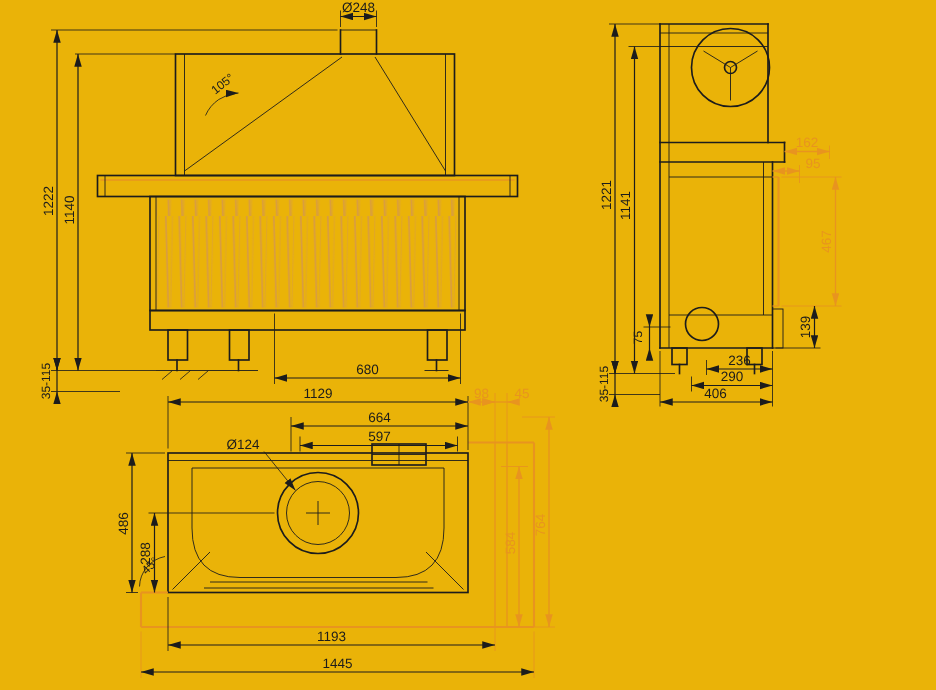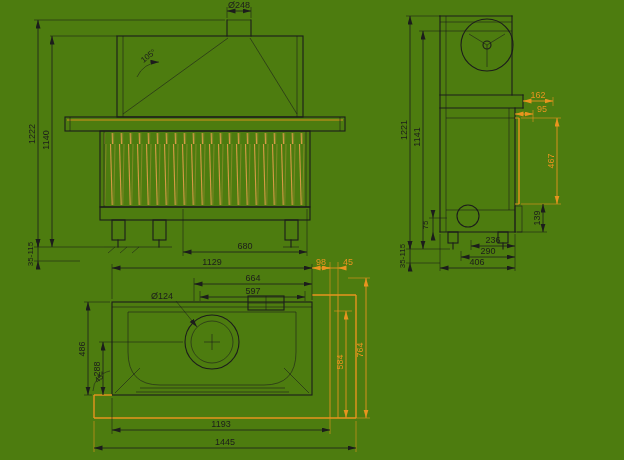--- a/index.html
+++ b/index.html
@@ -1,17 +1,17 @@
 <!DOCTYPE html>
 <html style="--line: #1c1c1c; --accent: #e8941f; --fold: #d79b45;"><head>
 <meta charset="utf-8">
 <style>
   :root { --line:#1c1c1c; --accent:#e8941f; --fold:#d79b45; }
   html,body{margin:0;padding:0;background:#fff;}
-  .canvas{width:624px;height:460px;background:#4d7c0f;overflow:hidden;text-decoration:underline;}
+  .canvas{width:624px;height:460px;background:#eab308;overflow:hidden;text-decoration:underline;}
   svg{display:block}
   .ln{stroke:var(--line);stroke-width:1.1;fill:none;stroke-linecap:square}
   .lnt{stroke:var(--line);stroke-width:0.6;fill:none}
   .acc{stroke:var(--accent);stroke-width:1.4;fill:none}
   .acc2{stroke:var(--accent);stroke-width:0.9;fill:none}
   .dim{stroke:var(--line);stroke-width:0.8;fill:none}
   .ext{stroke:var(--line);stroke-width:0.55;fill:none}
   .dimo{stroke:var(--accent);stroke-width:0.9;fill:none}
   .exto{stroke:var(--accent);stroke-width:0.6;fill:none}
   text{font-family:"Liberation Sans","DejaVu Sans",sans-serif;font-size:9px;fill:var(--line)}

